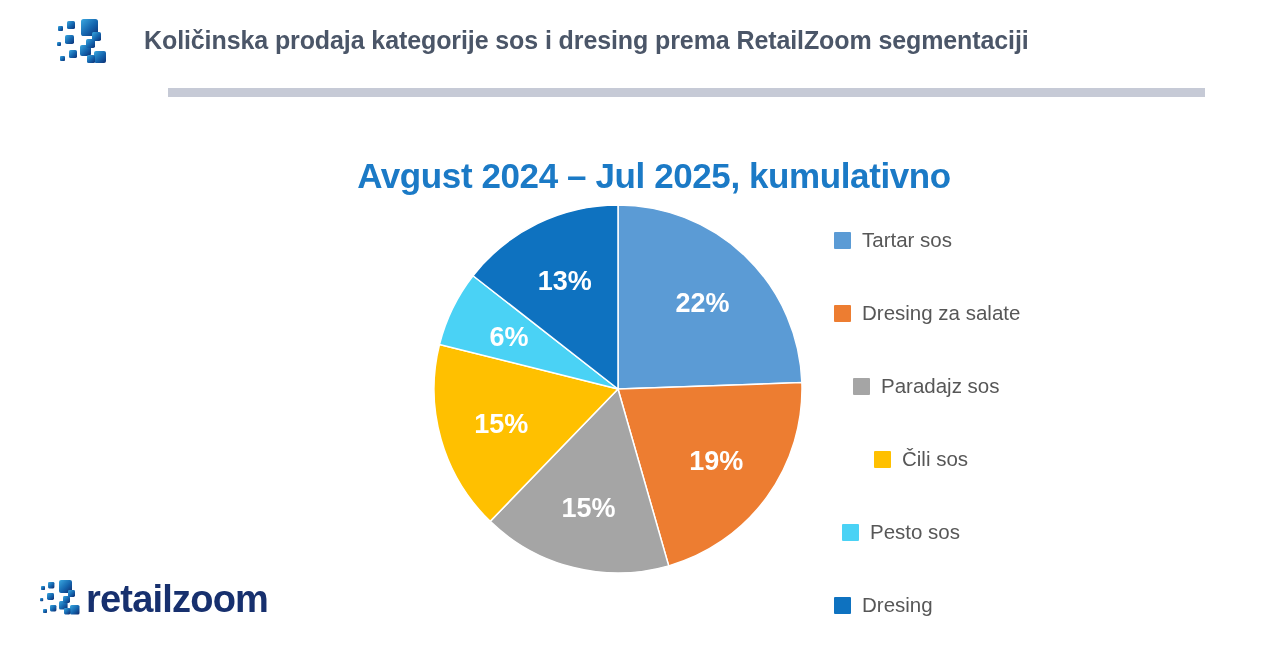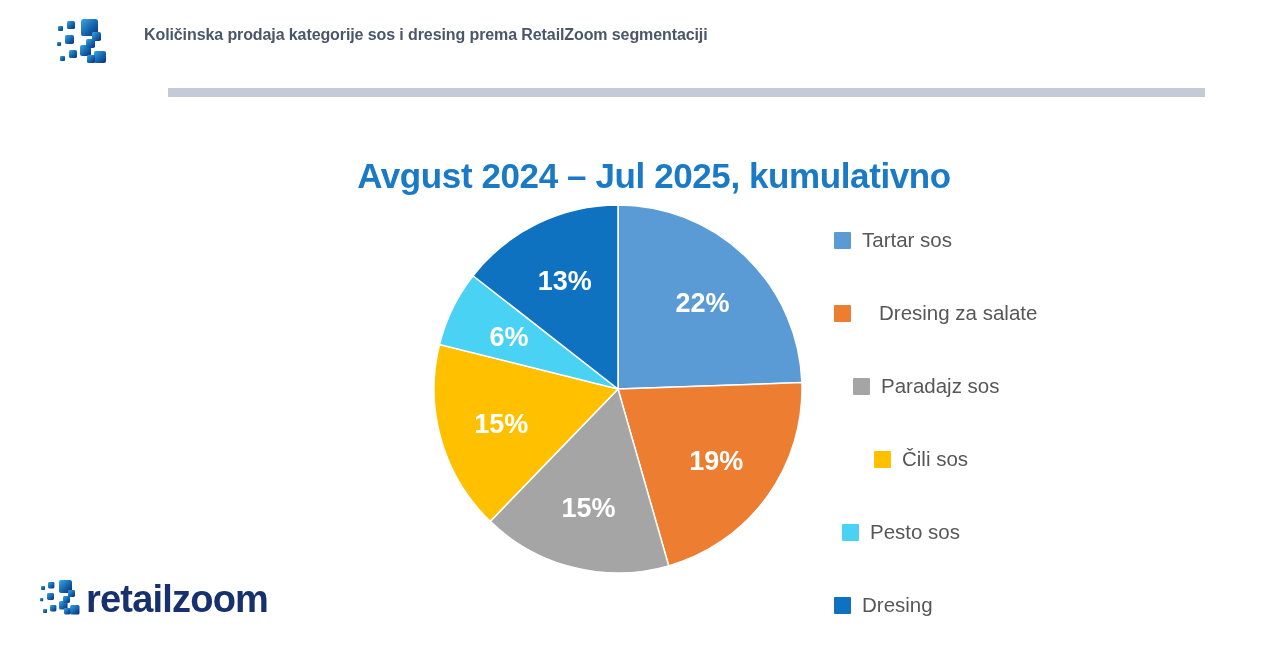--- a/index.html
+++ b/index.html
@@ -14,21 +14,21 @@
   }
   .page{position:relative;width:1280px;height:657px;}
 
   
   .header-logo{
     position:absolute;left:56px;top:18px;width:56px;height:52px;
   }
   .header-title{
     position:absolute;left:144px;top:26px;
     width:1080px;
-    font-size:16px;
+    font-size:25px;
     font-weight:700;
     letter-spacing:-0.1px;
     color:#4b5668;
     white-space:nowrap;
   }
   .divider{
     position:absolute;left:168px;top:88px;
     width:1037px;height:9px;
     background:#c6cad6;
   }
@@ -142,21 +142,21 @@
         <path d="M 185 185 L 40.01 71.72 A 184 184 0 0 1 185.00 1.00 Z" fill="#0e72c0" stroke="#ffffff" stroke-width="1.5"></path>
         <text x="131.8" y="85.9" text-anchor="middle" class="pie-label" fill="#ffffff">13%</text>
       </svg>
   </div>
 
   <div class="legend" id="legend">
       <div class="legend-row" style="top: 0px;">
         <span class="legend-swatch" style="background: rgb(91, 155, 213);"></span>
         <span class="legend-label">Tartar sos</span>
       </div>
-      <div class="legend-row" style="top: 73px; gap: 17px;">
+      <div class="legend-row" style="top: 73px;">
         <span class="legend-swatch" style="background: rgb(237, 125, 49);"></span>
         <span class="legend-label">Dresing za salate</span>
       </div>
       <div class="legend-row" style="top: 146px; padding-left: 19px;">
         <span class="legend-swatch" style="background: rgb(165, 165, 165);"></span>
         <span class="legend-label">Paradajz sos</span>
       </div>
       <div class="legend-row" style="top: 219px; padding-left: 40px;">
         <span class="legend-swatch" style="background: rgb(255, 192, 0);"></span>
         <span class="legend-label">Čili sos</span>

